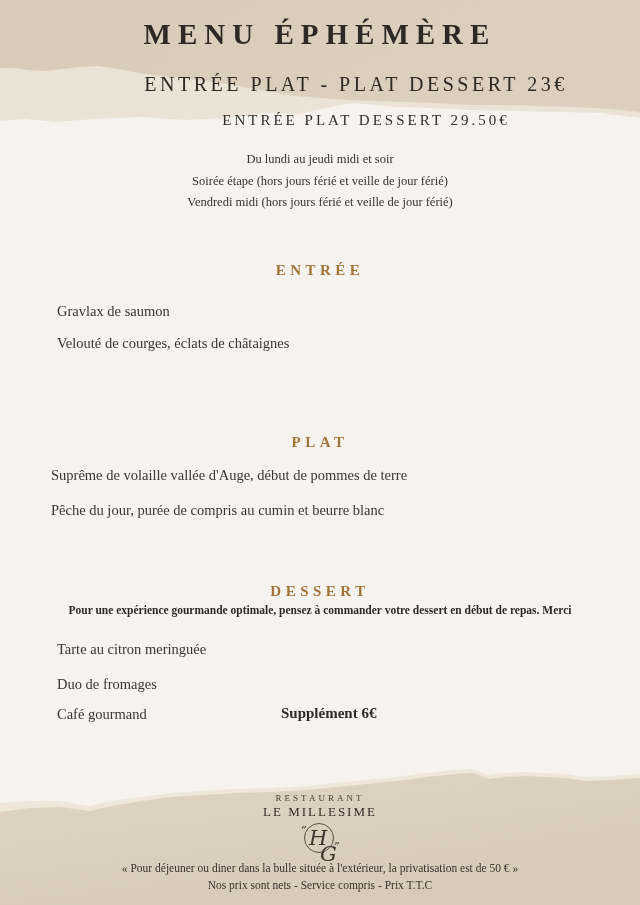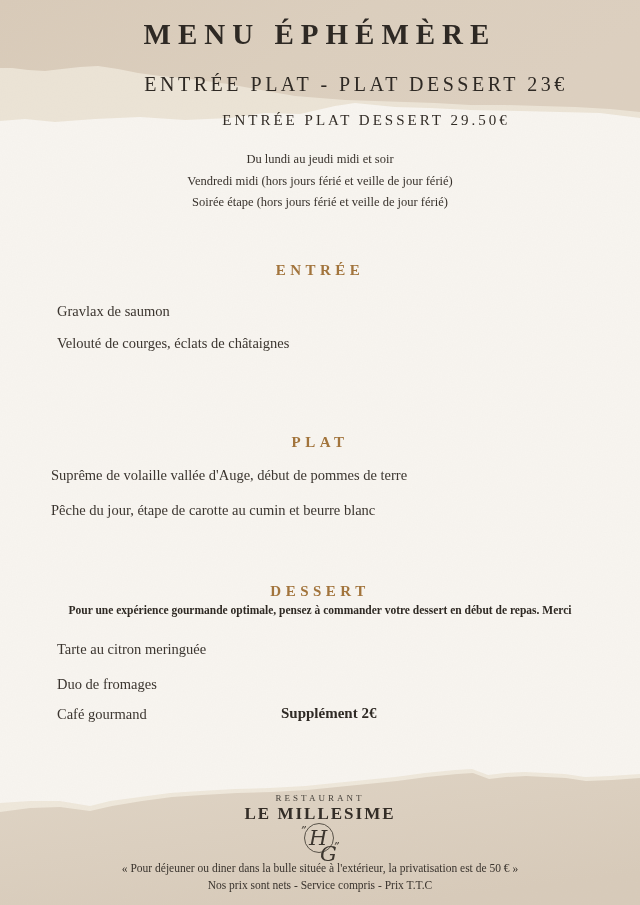--- a/index.html
+++ b/index.html
@@ -29,21 +29,21 @@
   .it-supreme{top:467px;left:51px;}
   .it-peche{top:502px;left:51px;}
   .it-tarte{top:641px;}
   .it-duo{top:676px;}
   .it-cafe{top:706px;}
   .supplement{position:absolute;left:281px;top:705px;font-size:15px;font-weight:700;color:#2f2a25;z-index:2;}
 
   .dessert-note{top:604px;font-size:11.5px;font-weight:700;color:#2e2923;}
 
   .restaurant-label{top:793px;font-size:9px;letter-spacing:3px;color:#45403a;}
-  .restaurant-name{top:804px;font-size:17px;font-weight:700;letter-spacing:2px;color:#332d27;}
+  .restaurant-name{top:804px;font-size:13px;font-weight:400;letter-spacing:2px;color:#332d27;}
   .logo-wrap{position:absolute;top:819px;left:50%;transform:translateX(-50%);z-index:2;}
   .note1{top:862px;font-size:11.5px;color:#39332d;}
   .note2{top:879px;font-size:11.5px;color:#39332d;}
 </style>
 </head>
 <body>
 
 <div class="page">
 
   <svg class="bg" viewBox="0 0 640 905" preserveAspectRatio="none" aria-hidden="true">
@@ -75,38 +75,38 @@
 
     <rect x="0" y="0" width="640" height="905" filter="url(#grain)"></rect>
   </svg>
 
   <div class="layer title">MENU ÉPHÉMÈRE</div>
   <div class="layer price1">ENTRÉE PLAT - PLAT DESSERT 23€</div>
   <div class="layer price2">ENTRÉE PLAT DESSERT 29.50€</div>
 
   <div class="layer schedule">
     <div>Du lundi au jeudi midi et soir</div>
+    <div>Soirée étape (hors jours férié et veille de jour férié)</div>
     <div>Vendredi midi (hors jours férié et veille de jour férié)</div>
-    <div>Soirée étape (hors jours férié et veille de jour férié)</div>
   </div>
 
   <div class="layer sec-head sec-entree">ENTRÉE</div>
   <div class="item it-gravlax">Gravlax de saumon</div>
   <div class="item it-veloute">Velouté de courges, éclats de châtaignes</div>
 
   <div class="layer sec-head sec-plat">PLAT</div>
   <div class="item it-supreme">Suprême de volaille vallée d'Auge, début de pommes de terre</div>
-  <div class="item it-peche">Pêche du jour, étape de carotte au cumin et beurre blanc</div>
+  <div class="item it-peche">Pêche du jour, purée de compris au cumin et beurre blanc</div>
 
   <div class="layer sec-head sec-dessert">DESSERT</div>
   <div class="layer dessert-note">Pour une expérience gourmande optimale, pensez à commander votre dessert en début de repas. Merci</div>
   <div class="item it-tarte">Tarte au citron meringuée</div>
   <div class="item it-duo">Duo de fromages</div>
   <div class="item it-cafe">Café gourmand</div>
-  <div class="supplement">Supplément 2€</div>
+  <div class="supplement">Supplément 6€</div>
 
   <div class="layer restaurant-label">RESTAURANT</div>
   <div class="layer restaurant-name">LE MILLESIME</div>
 
   <div class="logo-wrap">
     <svg width="64" height="46" viewBox="0 0 64 46" aria-hidden="true">
       <circle cx="31" cy="19" r="14.5" fill="none" stroke="#4a443b" stroke-width="0.9"></circle>
       <text x="13" y="15" font-size="11" font-style="italic" font-family="DejaVu Serif, serif" fill="#3c362f">”</text>
       <text x="21" y="26" font-size="21" font-style="italic" font-family="DejaVu Serif, serif" fill="#3c362f">H</text>
       <text x="32" y="42" font-size="21" font-style="italic" font-family="DejaVu Serif, serif" fill="#3c362f">G</text>

